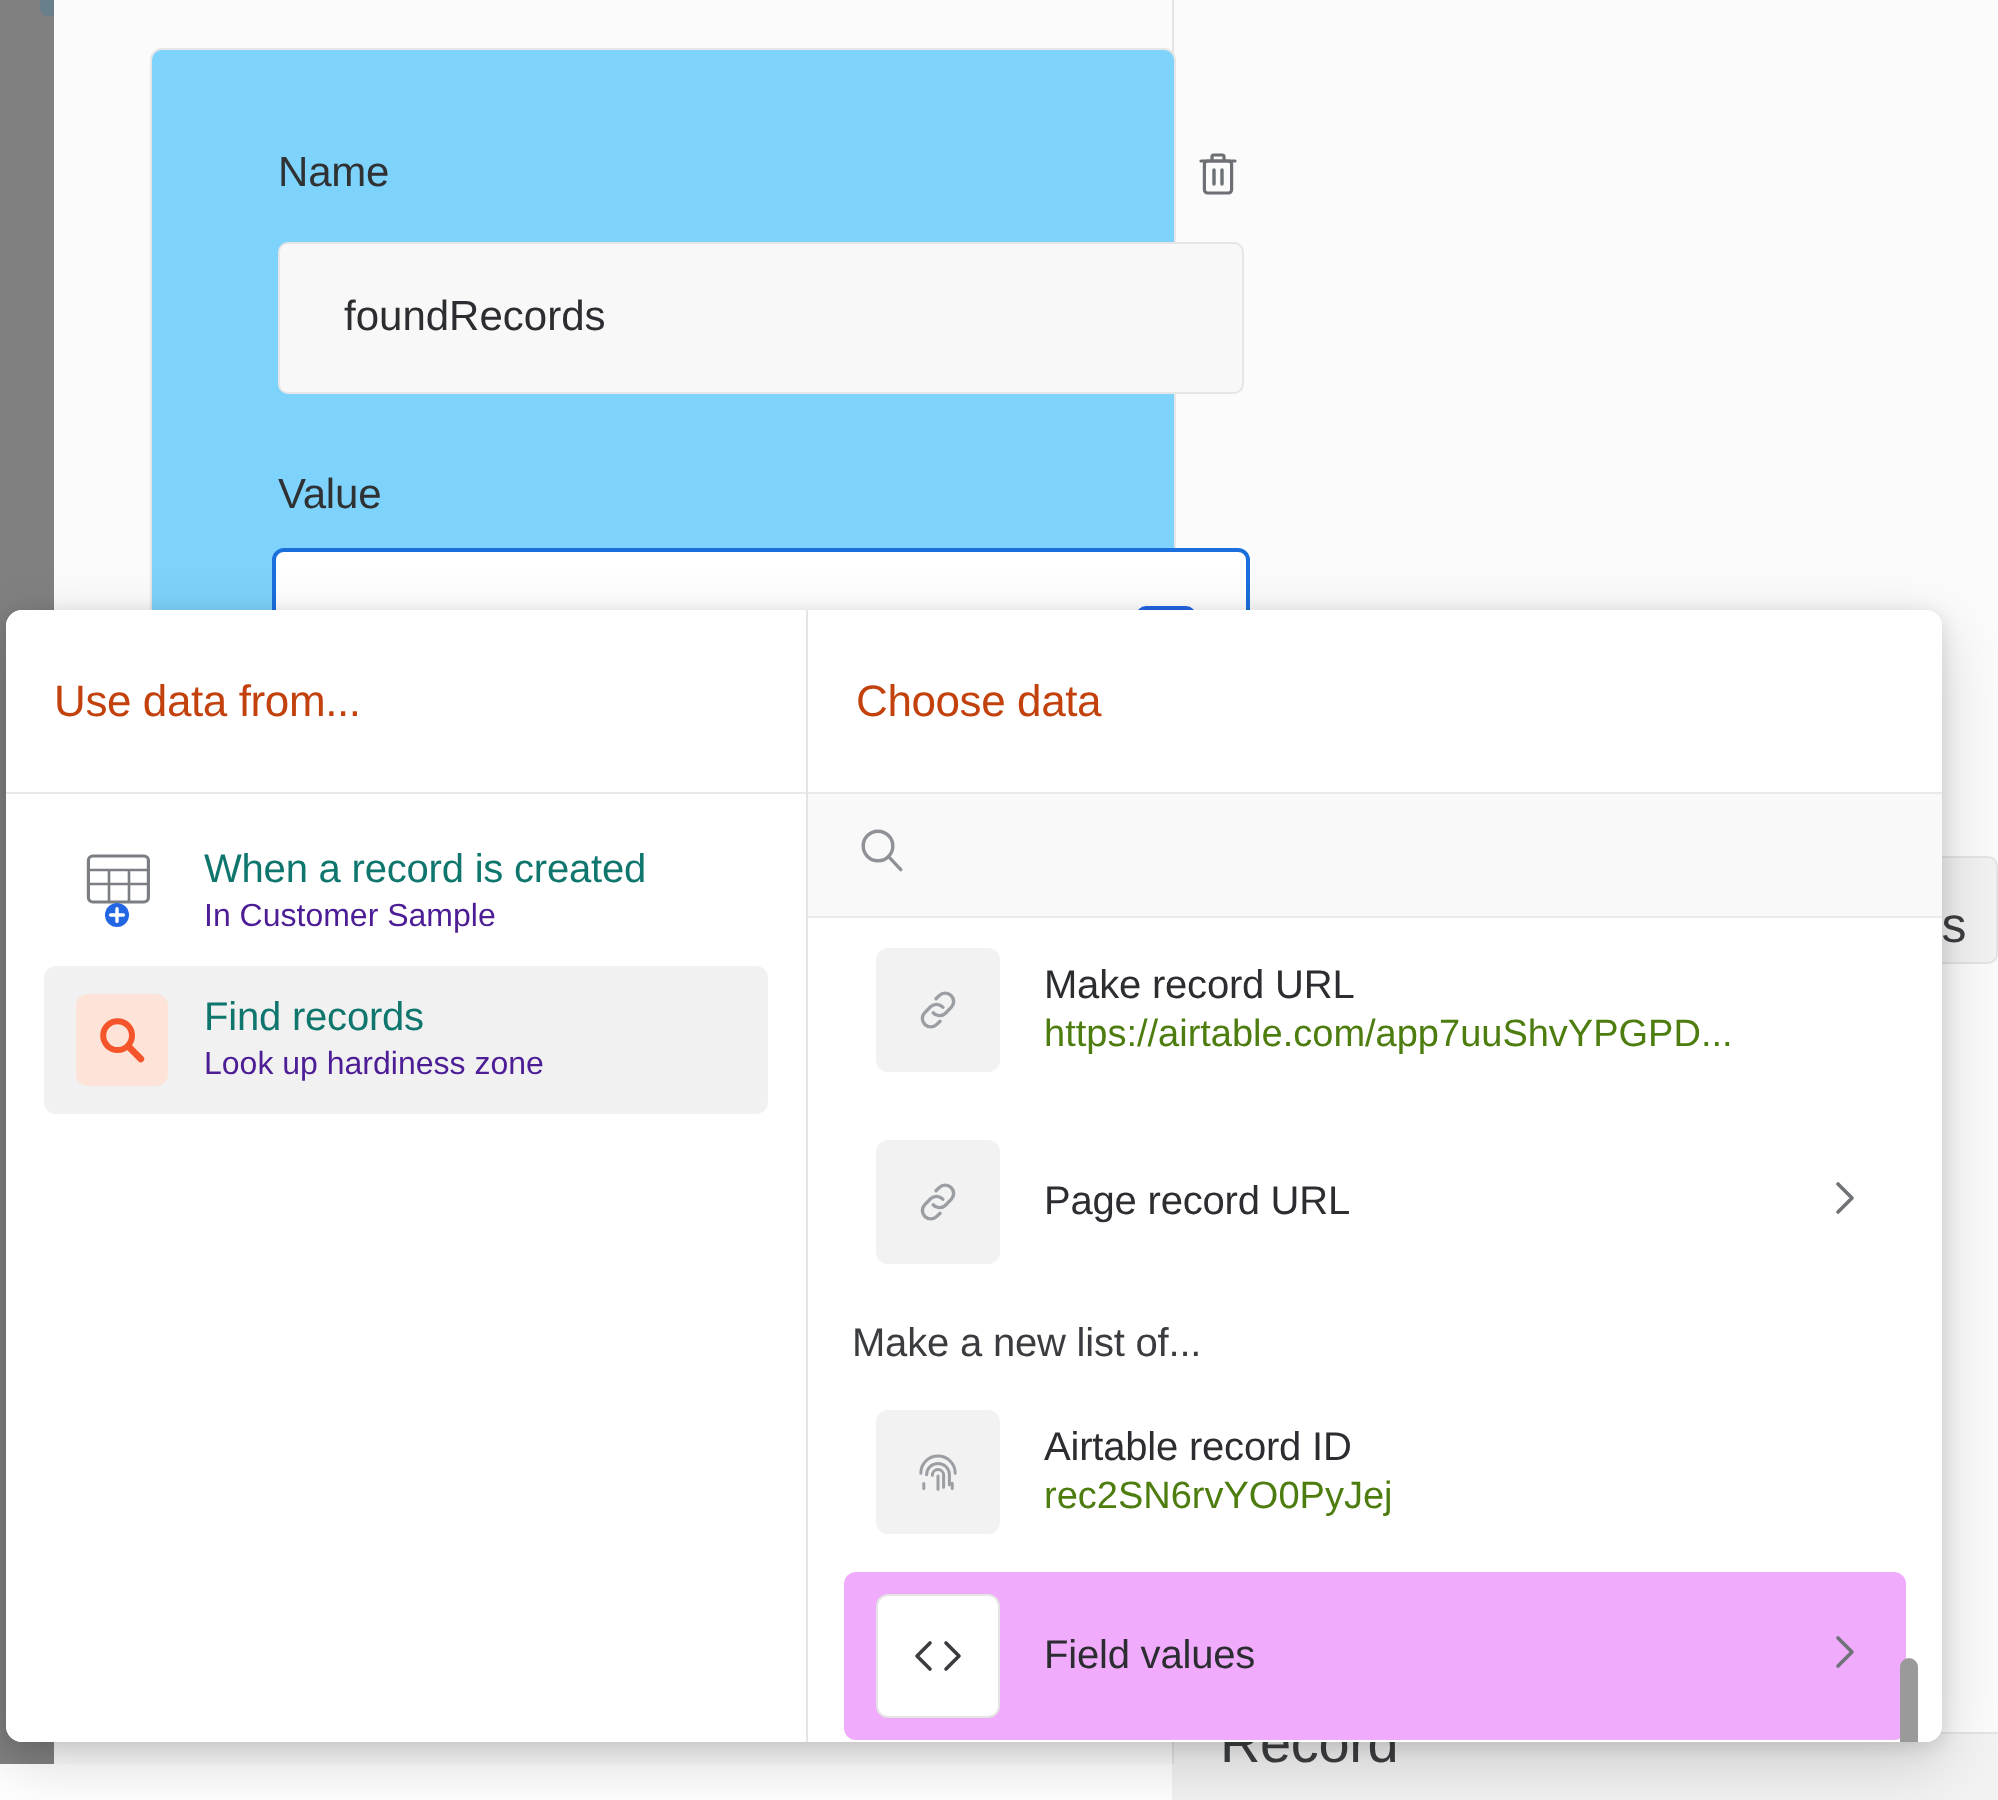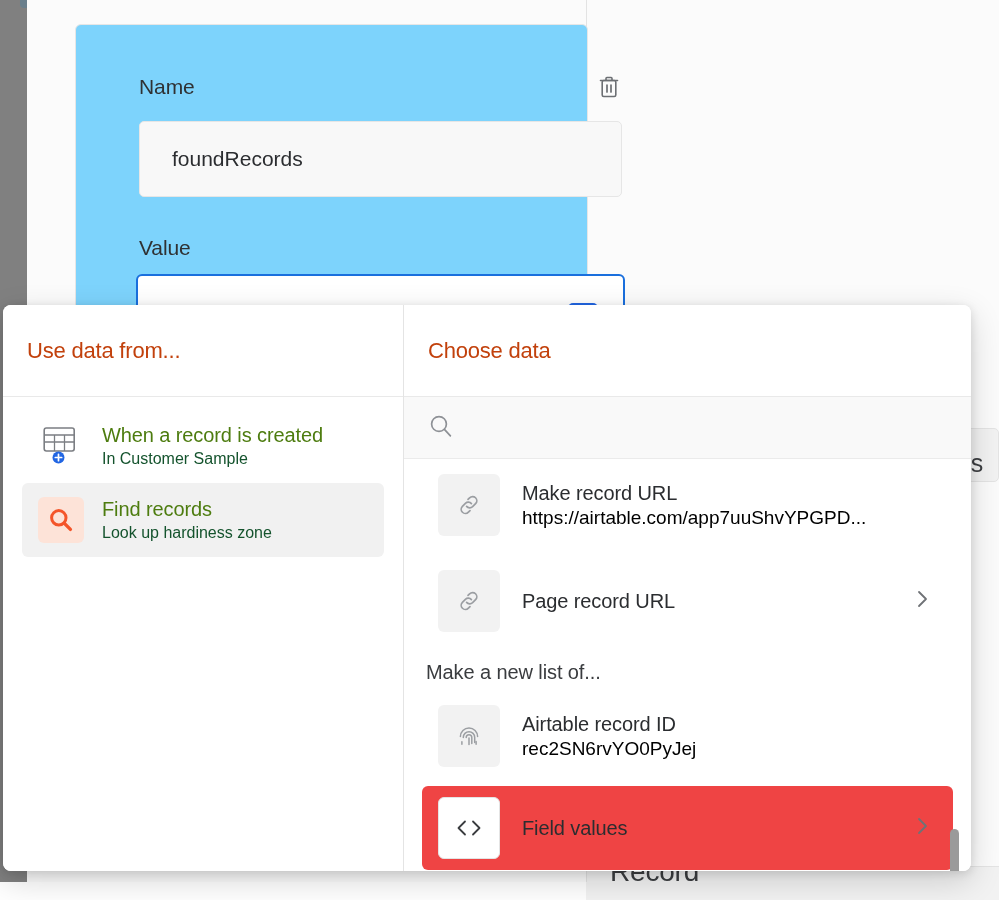--- a/index.html
+++ b/index.html
@@ -210,26 +210,26 @@
     flex: none;
     display: flex; align-items: center; justify-content: center;
     border-radius: 6px;
     position: relative;
   }
   .src-icon.orange { background: #fde3d8; }
 
   .src-text { display: flex; flex-direction: column; gap: 3px; }
   .src-title {
     font-size: 20px;
-    color: #4d7c0f;
+    color: #0f766e;
     letter-spacing: -0.1px;
   }
   .src-sub {
     font-size: 16px;
-    color: #14532d;
+    color: #4c1d95;
   }
 
   
   .search-row {
     height: 62px;
     background: #f9f9f9;
     border-bottom: 1px solid #ebebeb;
     display: flex;
     align-items: center;
     padding: 0 24px;
@@ -257,21 +257,21 @@
   .data-item {
     display: flex;
     align-items: center;
     gap: 22px;
     margin: 0 18px 0 18px;
     padding: 11px 16px;
     border-radius: 6px;
     cursor: pointer;
     position: relative;
   }
-  .data-item.hover { background: #ef4444; }
+  .data-item.hover { background: #f0abfc; }
 
   .data-icon {
     width: 62px; height: 62px;
     flex: none;
     border-radius: 6px;
     background: #f2f2f2;
     display: flex; align-items: center; justify-content: center;
   }
   .data-icon.white {
     background: #ffffff;
@@ -280,21 +280,21 @@
 
   .data-text { display: flex; flex-direction: column; gap: 2px; flex: 1; min-width: 0; }
   .data-title {
     font-size: 20px;
     color: #2b2d30;
     letter-spacing: -0.1px;
     white-space: nowrap;
   }
   .data-sub {
     font-size: 19px;
-    color: #000000;
+    color: #4d7c0f;
     white-space: nowrap;
     overflow: hidden;
     text-overflow: ellipsis;
   }
 
   .chev { flex: none; margin-right: 6px; }
 
   .group-label {
     font-size: 20px;
     color: #3a3c3f;

